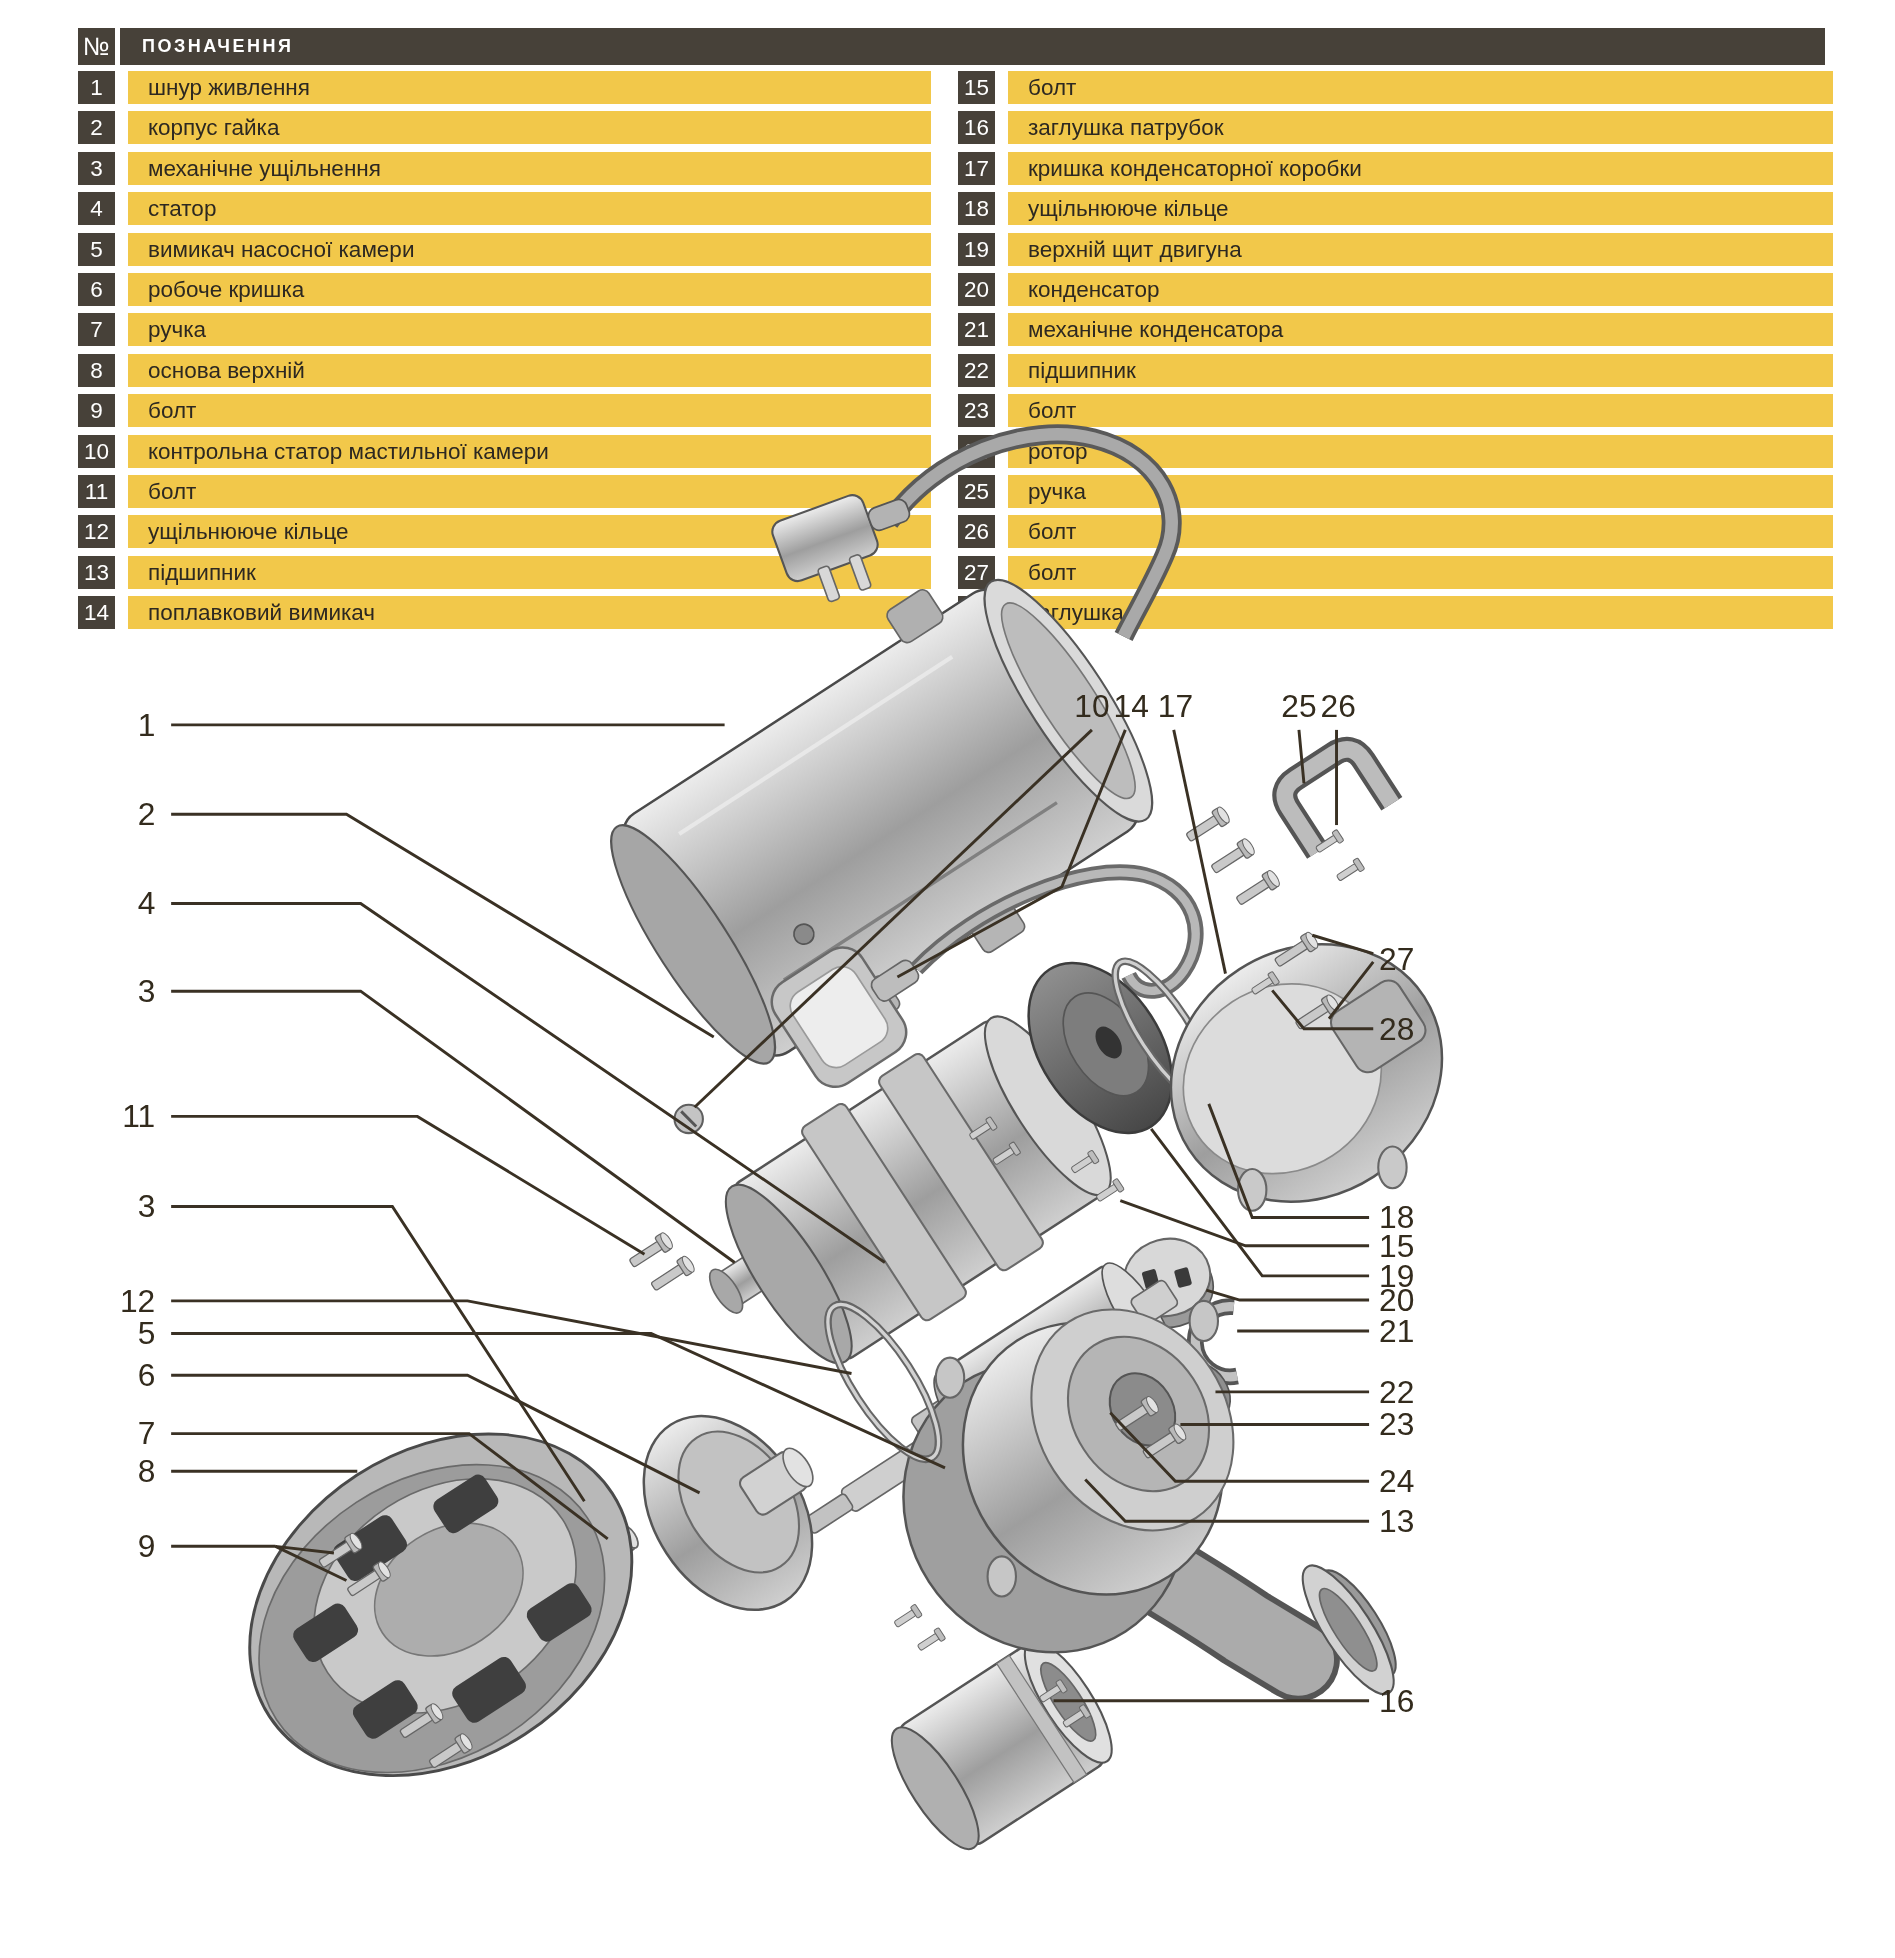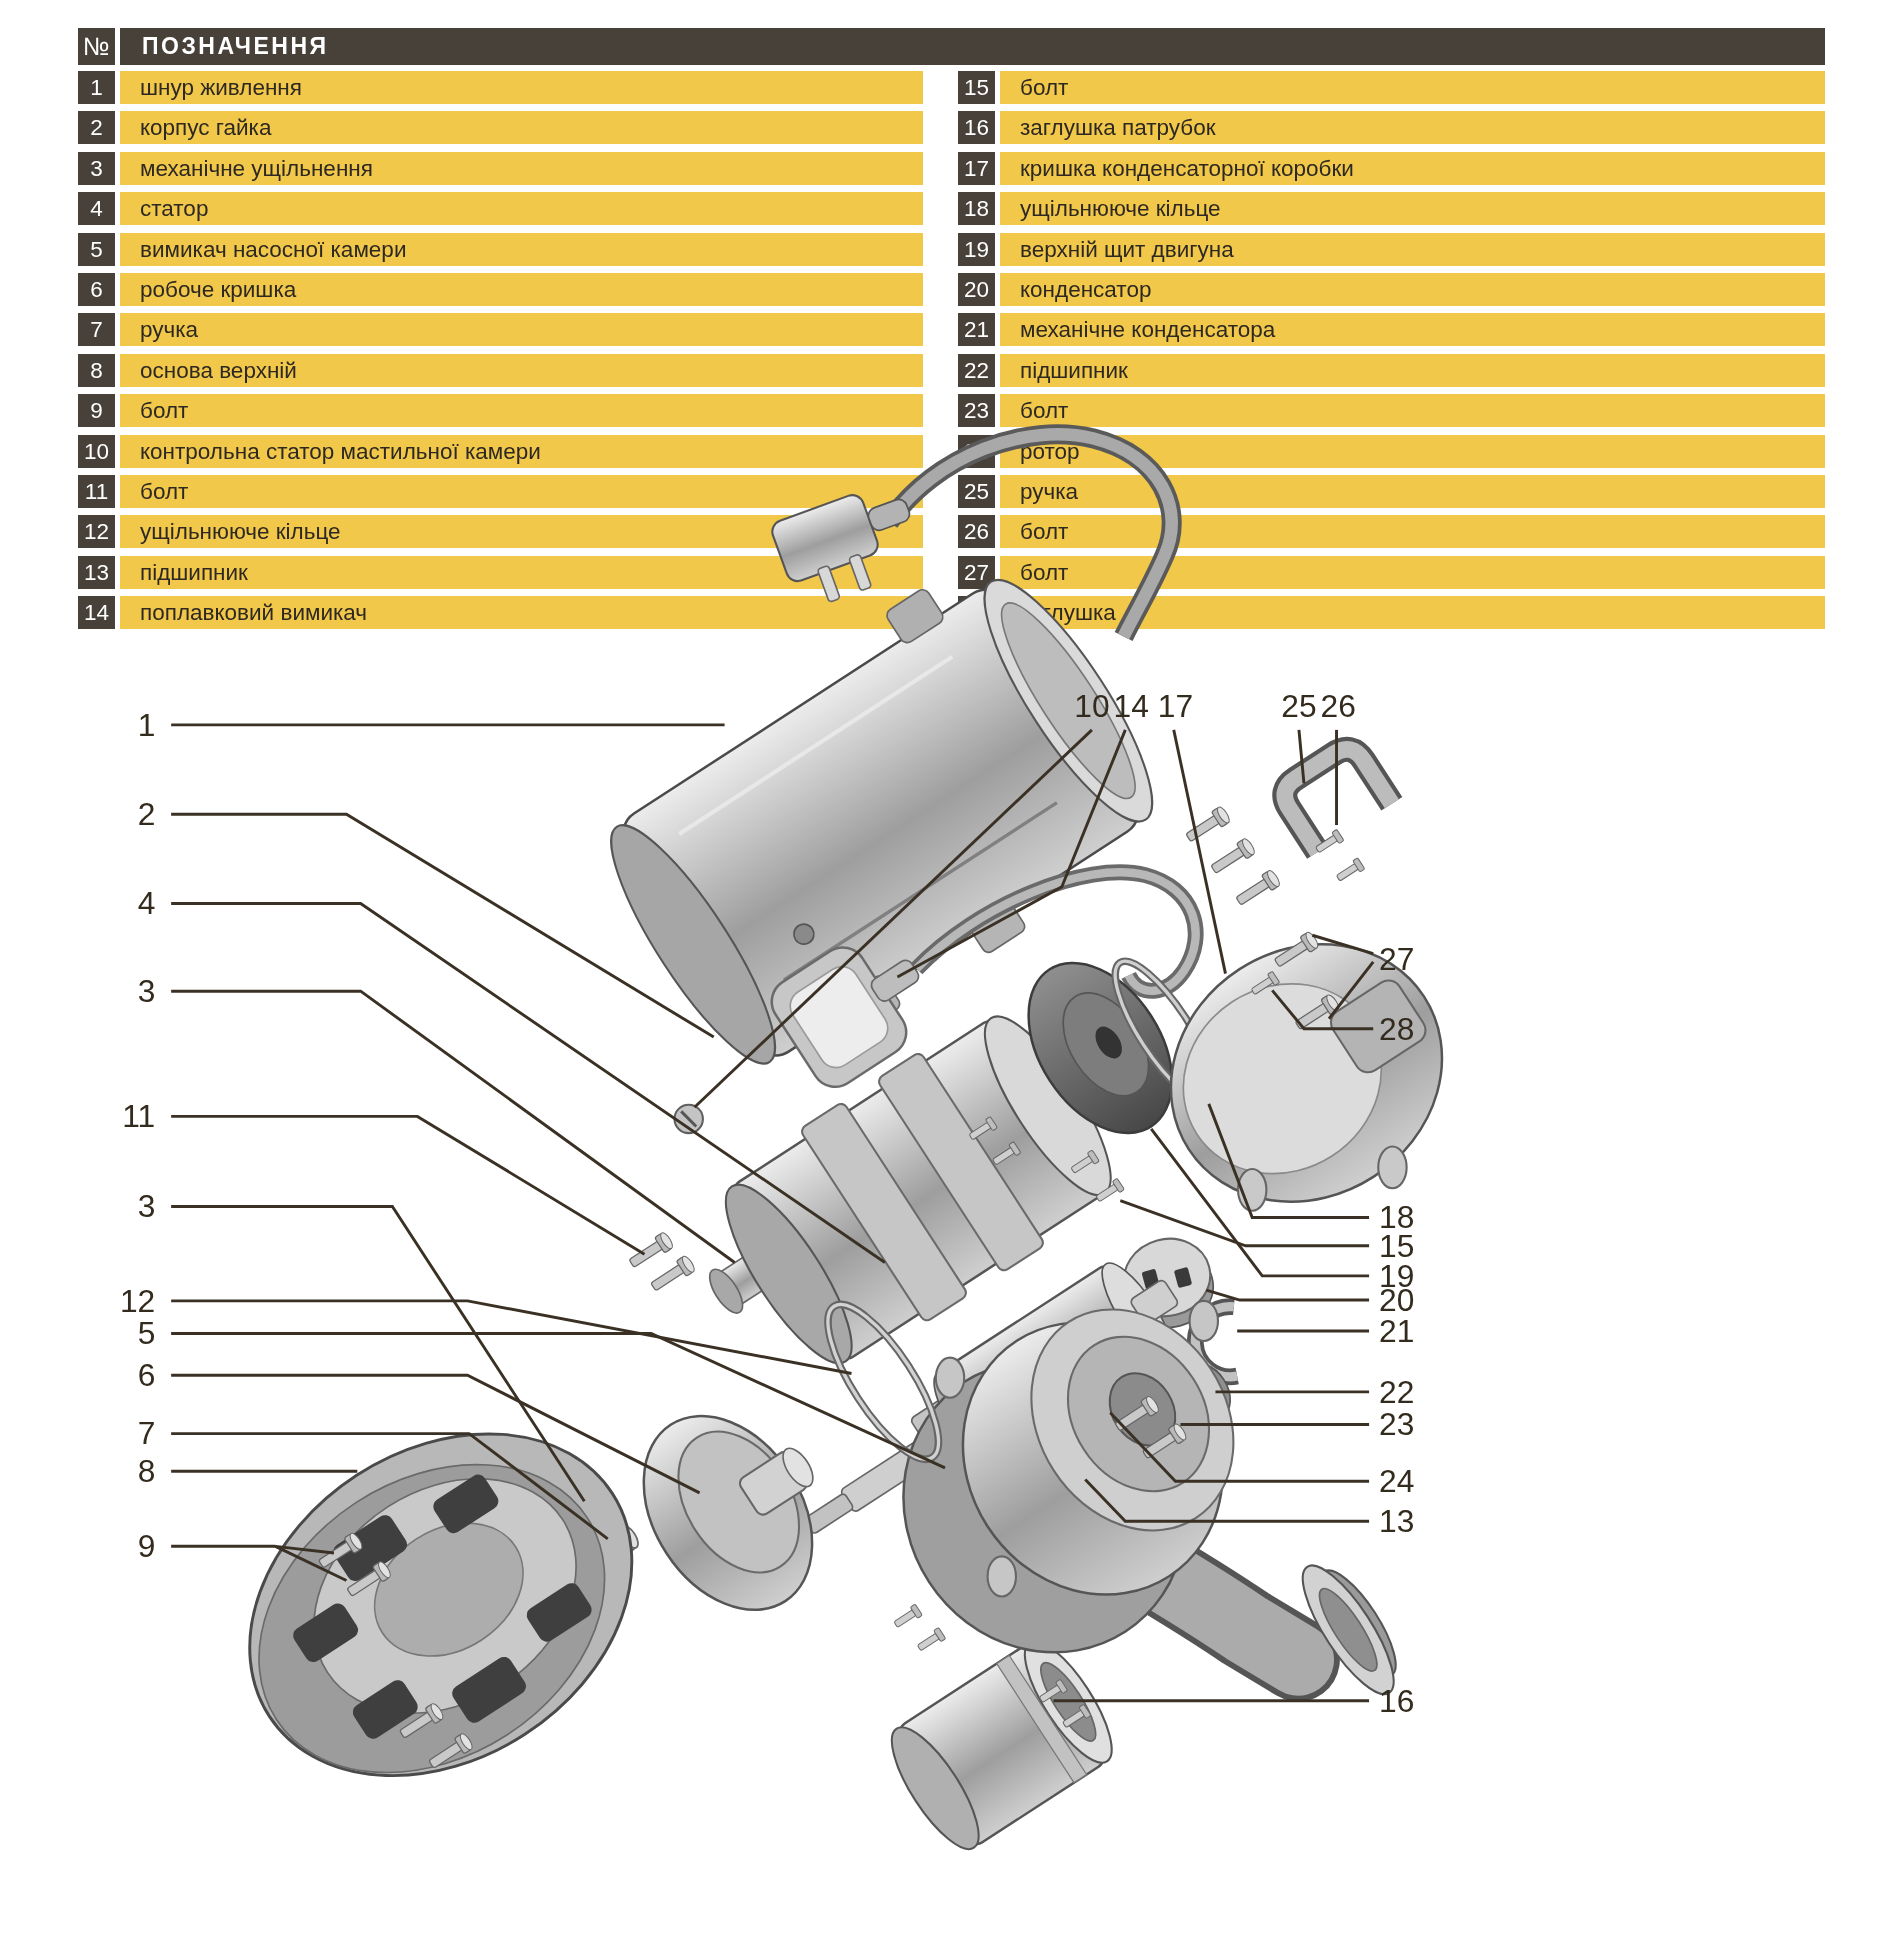--- a/index.html
+++ b/index.html
@@ -2,25 +2,25 @@
 <html style="font-size:13.4px"><head>
 <meta charset="utf-8">
 <style>
   html,body{margin:0;padding:0;background:#fff;}
   .page{position:relative;width:1895px;height:1959px;background:#fff;overflow:hidden;
         font-family:"Liberation Sans",sans-serif;}
   
   .hdr-num,.hdr-bar{position:absolute;top:27.6px;height:37px;background:#474139;color:#fff;
         display:flex;align-items:center;box-sizing:border-box;}
   .hdr-num{left:78px;width:37px;justify-content:center;font-size:25px;}
-  .hdr-bar{left:120px;width:1705px;padding-left:22px;font-size:23px;letter-spacing:2.5px;font-weight:bold;}
+  .hdr-bar{left:120px;width:1705px;padding-left:22px;font-size:18px;letter-spacing:2.5px;font-weight:bold;}
   .nbox{position:absolute;width:37px;height:33px;background:#474139;color:#fff;
         display:flex;align-items:center;justify-content:center;font-size:22.5px;}
   .band{position:absolute;height:33px;background:#F2C84A;display:flex;align-items:center;
-        box-sizing:border-box;padding-left:20px;font-size:22.5px;color:#2D2821;}
+        box-sizing:border-box;padding-left:20px;font-size:22.5px;color:#2D2821;margin-left:8px;}
   .lc .nbox{left:78px;} .lc .band{left:120px;width:803px;}
   .rc .nbox{left:958px;} .rc .band{left:1000px;width:825px;}
   .trow{position:absolute;left:0;top:0;width:100%;height:0;}
   
   svg{position:absolute;left:0;top:0;}
   .callout{font-family:"Liberation Sans",sans-serif;font-size:38px;fill:#332B1D;}
   .leader{fill:none;stroke:#3A3124;stroke-width:3.5;}
 </style>
 </head>
 <body>

